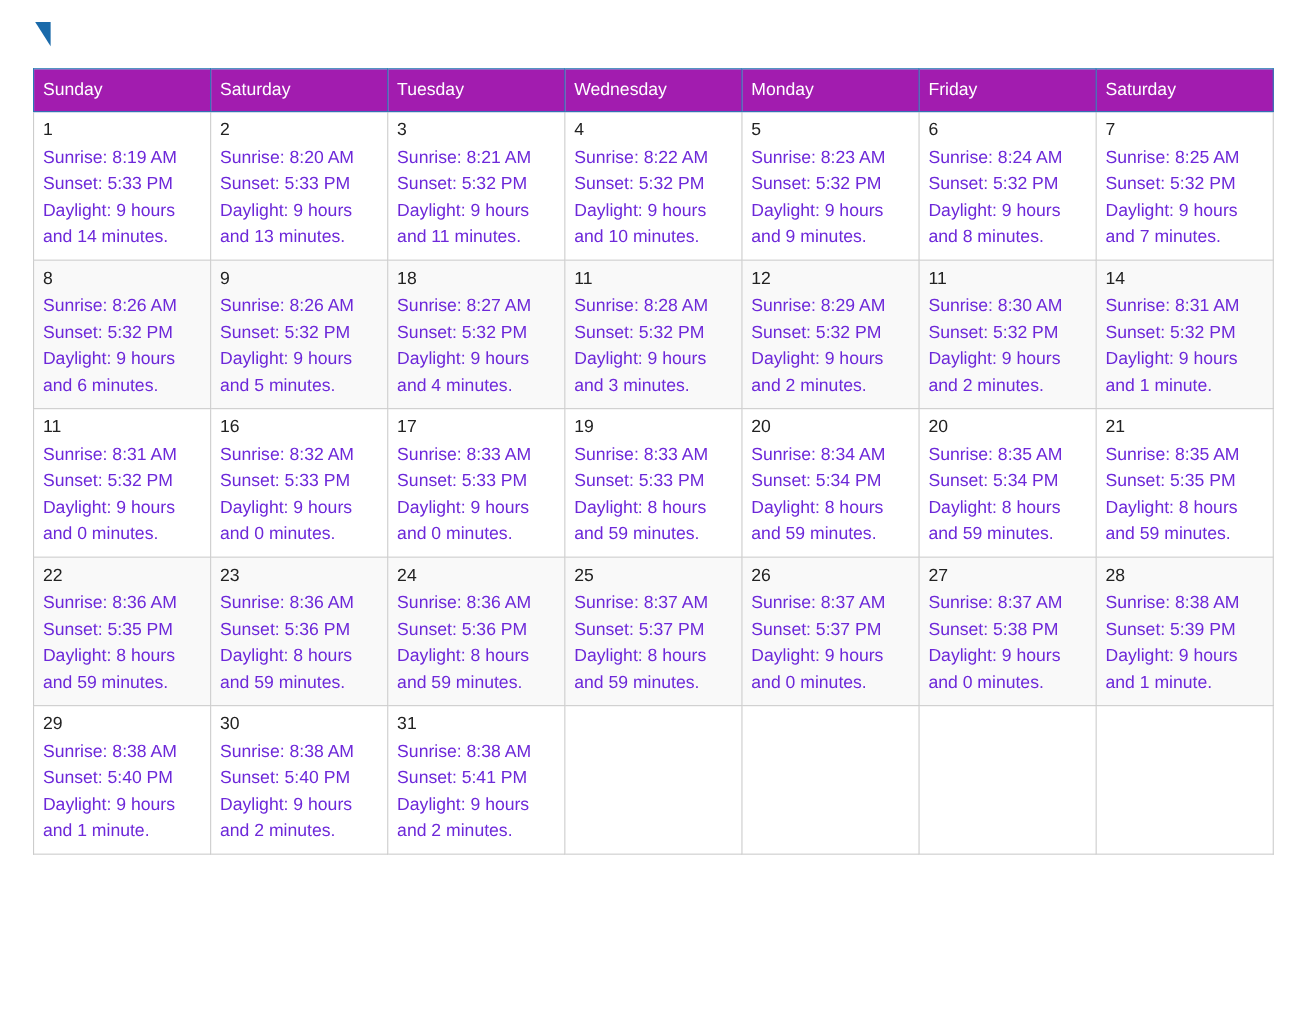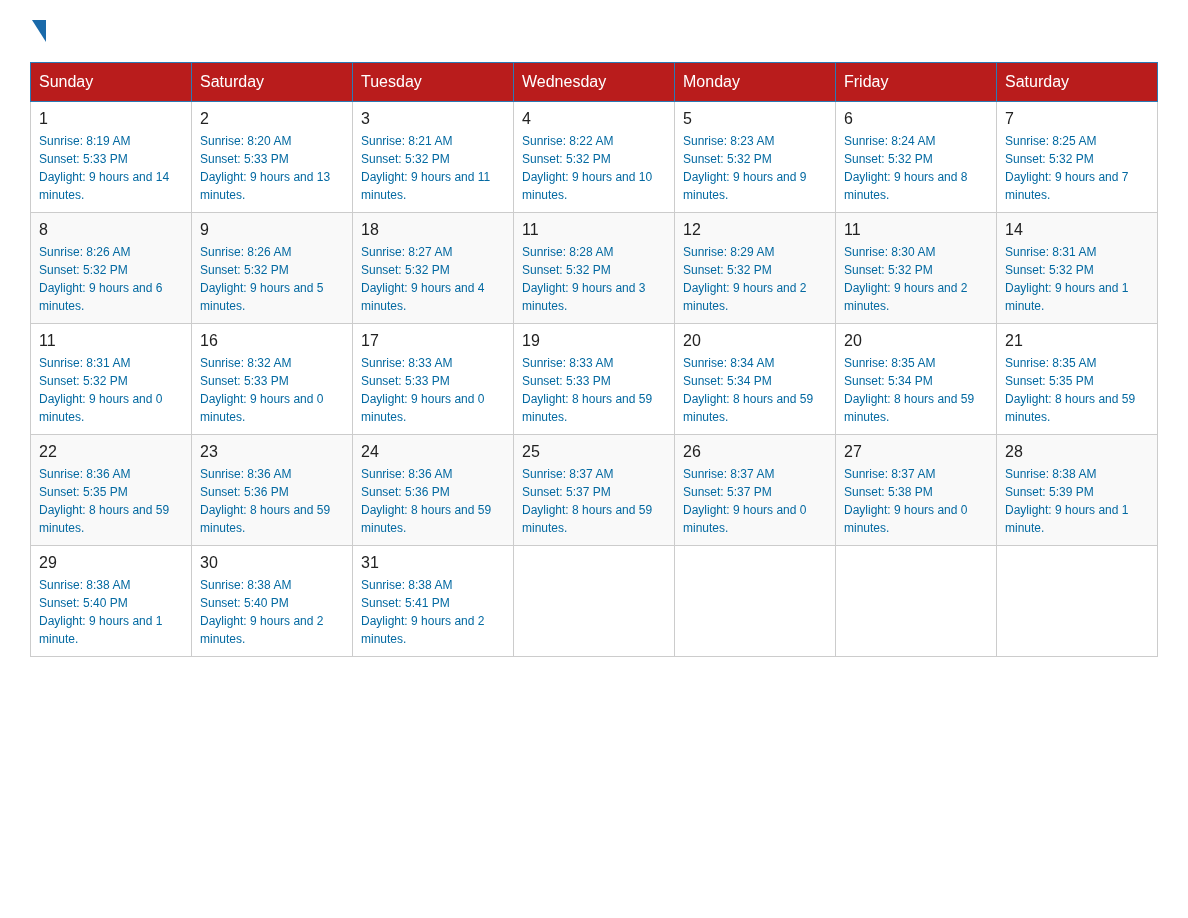--- a/index.html
+++ b/index.html
@@ -56,21 +56,21 @@
       font-size: 22px;
       color: #444;
       margin-top: 4px;
     }
     table {
       width: 100%;
       border-collapse: collapse;
       table-layout: fixed;
     }
     th {
-      background-color: #b91c1c;
+      background-color: #a21caf;
       color: #fff;
       padding: 10px 8px;
       font-size: 16px;
       font-weight: normal;
       text-align: left;
       border: 1px solid #2a7ab5;
     }
     td {
       vertical-align: top;
       padding: 8px;
@@ -79,23 +79,23 @@
       color: #222;
       height: 110px;
     }
     .day-num {
       font-size: 16px;
       font-weight: normal;
       display: block;
       margin-bottom: 4px;
     }
     .day-info {
-      font-size: 12px;
+      font-size: 16px;
       line-height: 1.5;
-      color: #0369a1;
+      color: #6d28d9;
     }
     tr:nth-child(even) td { background-color: #f9f9f9; }
     tr:nth-child(odd) td { background-color: #fff; }
     td.empty { background-color: #fff; }
   </style>
 </head>
 <body>
 
 <div class="header">
   <div class="logo">

